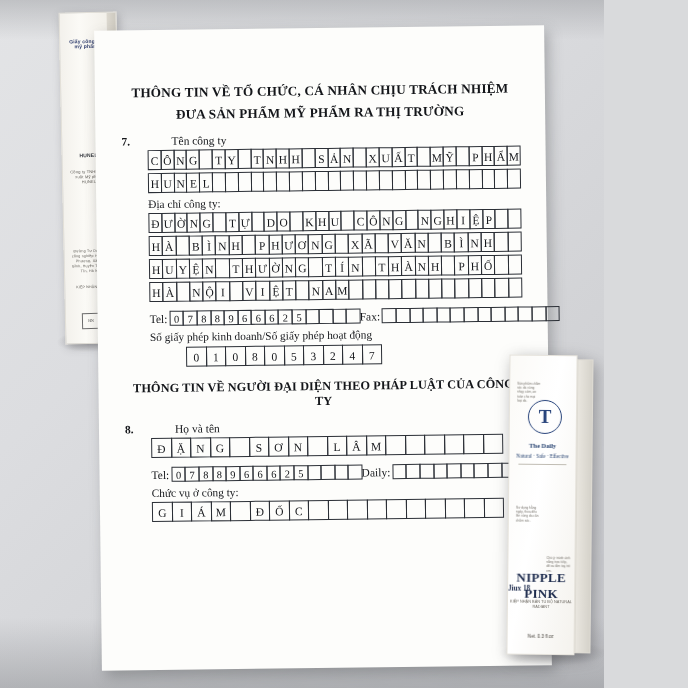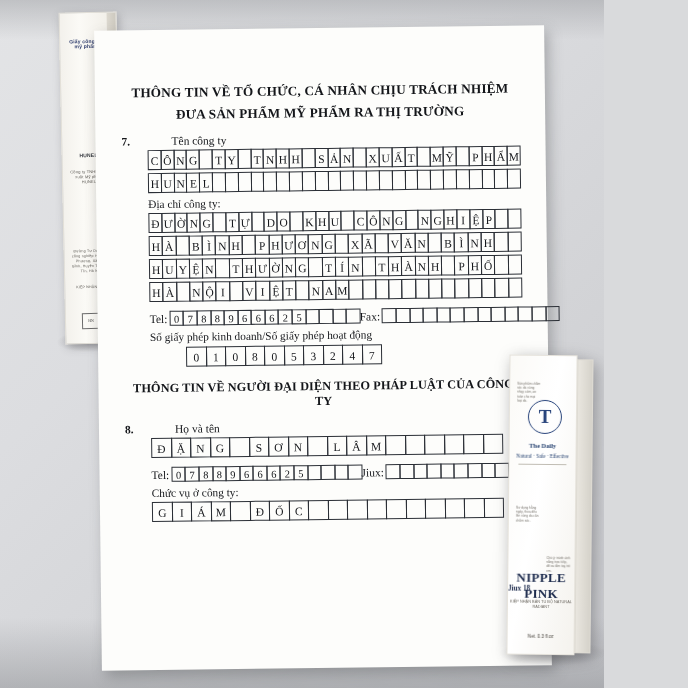--- a/index.html
+++ b/index.html
@@ -626,21 +626,21 @@
               <div class="small-cell">6</div>
               <div class="small-cell">6</div>
               <div class="small-cell">2</div>
               <div class="small-cell">5</div>
               <div class="small-cell"></div>
               <div class="small-cell"></div>
               <div class="small-cell"></div>
               <div class="small-cell"></div>
             </span>
           <span class="gap"></span>
-          <span class="txt">Jiux:</span>
+          <span class="txt">Daily:</span>
           <span class="cells" style="display: inline-flex;">
               <div class="small-cell"></div>
               <div class="small-cell"></div>
               <div class="small-cell"></div>
               <div class="small-cell"></div>
               <div class="small-cell"></div>
               <div class="small-cell"></div>
               <div class="small-cell"></div>
               <div class="small-cell"></div>
               <div class="small-cell"></div>

